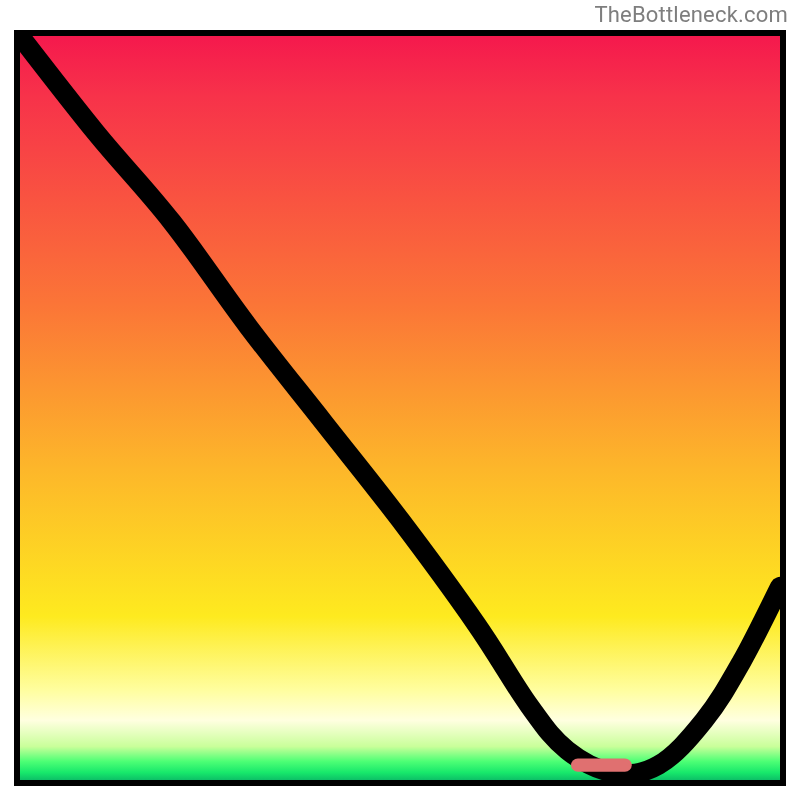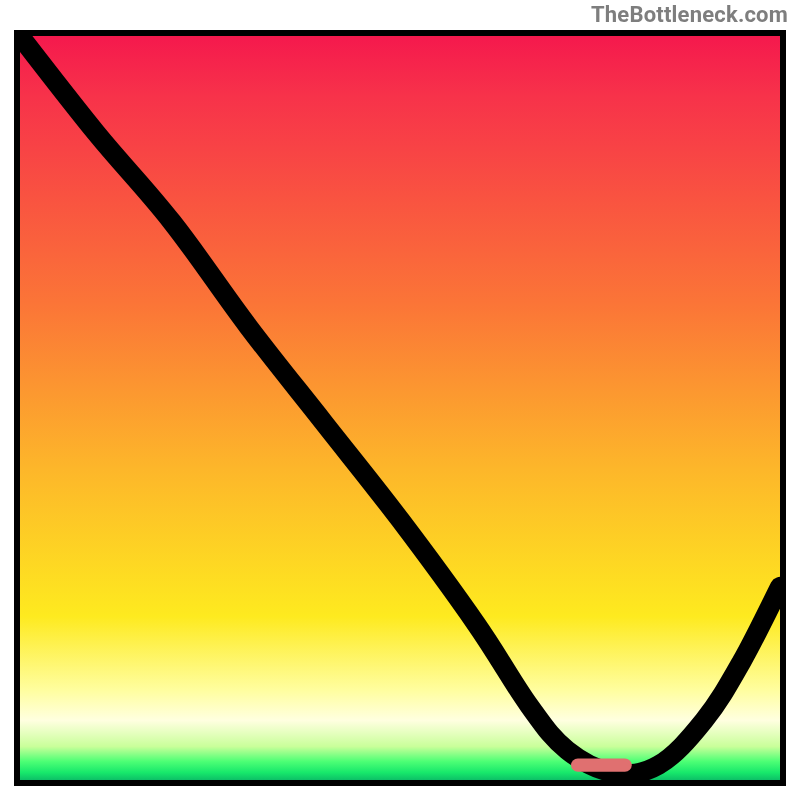--- a/index.html
+++ b/index.html
@@ -14,21 +14,21 @@
   .wrap {
     position: relative;
     width: 800px;
     height: 800px;
   }
   .attribution {
     position: absolute;
     top: 2px;
     right: 12px;
     font-size: 22px;
-    font-weight: 700;
+    font-weight: 400;
     color: #7e7e7e;
     letter-spacing: 0.2px;
   }
   .plot-frame {
     position: absolute;
     left: 14px;
     top: 30px;
     width: 772px;
     height: 756px;
   }

